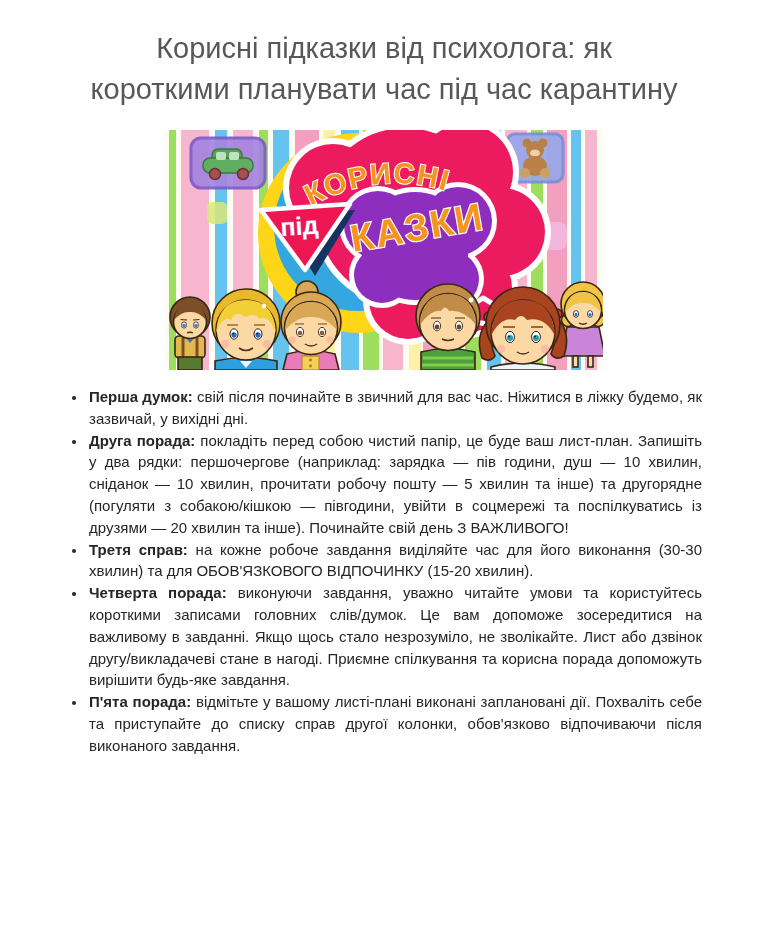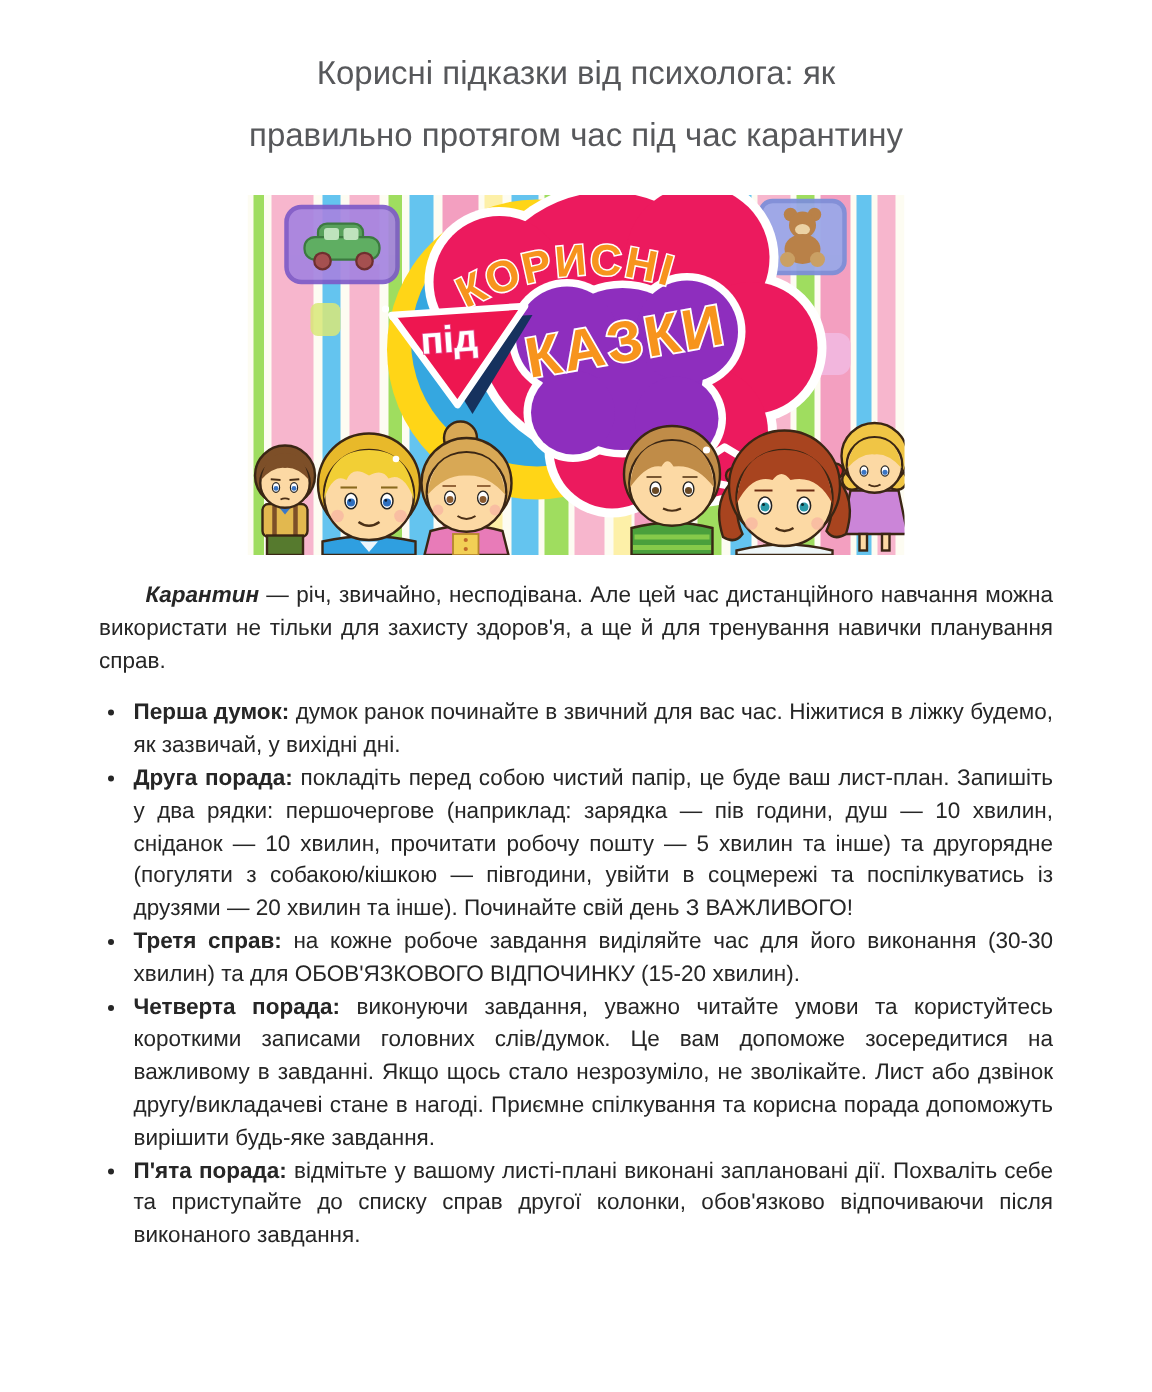--- a/index.html
+++ b/index.html
@@ -3,21 +3,21 @@
 <meta charset="utf-8">
 <style>
   html,body{margin:0;padding:0;background:#ffffff;}
   body{
     width:768px;height:928px;margin:0 auto;overflow:hidden;
     font-family:"Liberation Sans","DejaVu Sans",sans-serif;
     color:#262626;
   }
   .page{padding:0 66px;}
   h1.doc-title{
-    font-size:22px;line-height:41px;font-weight:400;
+    font-size:29px;line-height:41px;font-weight:400;
     color:#57585b;text-align:center;margin:28px 0 20px;
   }
   h1.doc-title span{display:block;}
   .banner-wrap{width:438px;height:240px;margin:0 auto 16px;}
   .banner-wrap svg{display:block;width:438px;height:240px;}
   .body-text{font-size:15px;line-height:21.8px;text-align:justify;color:#262626;}
   p.para{margin:0 0 13px;text-indent:31px;}
   .lead-bi{font-weight:bold;font-style:italic;}
   ul.tips{margin:9px 0 0;padding-left:21px;list-style:disc;}
   ul.tips li{margin:0;padding-left:2px;}
@@ -26,21 +26,21 @@
   
   .ol{stroke:#3a2614;stroke-width:1.6;}
 </style>
 </head>
 <body>
 
 <div class="page">
 
   <h1 class="doc-title">
     <span>Корисні підказки від психолога: як</span>
-    <span>правильно протягом час під час карантину</span>
+    <span>короткими планувати час під час карантину</span>
   </h1>
 
   <div class="banner-wrap">
     <svg viewBox="0 0 438 240" xmlns="http://www.w3.org/2000/svg">
 
       <g>
         <rect x="0" y="0" width="438" height="240" fill="#fdfcf2"></rect>
         <rect x="4" y="0" width="7" height="240" fill="#9fdd5f"></rect>
         <rect x="16" y="0" width="28" height="240" fill="#f7b6cd"></rect>
         <rect x="50" y="0" width="12" height="240" fill="#64c4ef"></rect>
@@ -270,24 +270,23 @@
           <line x1="338" y1="197" x2="350" y2="197" stroke="#6a2a12" stroke-width="1.3"></line>
           <line x1="366" y1="197" x2="378" y2="197" stroke="#6a2a12" stroke-width="1.3"></line>
           <circle cx="336" cy="219" r="4.2" fill="#f5a8a0" opacity="0.55"></circle>
           <circle cx="380" cy="219" r="4.2" fill="#f5a8a0" opacity="0.55"></circle>
           <path d="M352,222 Q358,226 364,222" stroke="#4a2f16" stroke-width="1.5" fill="none"></path>
         </g>
       </g>
     </svg>
   </div>
 
-  <p class="para body-text"><span class="lead-bi">Карантин</span><span> — річ, звичайно, несподівана. Але цей час дистанційного навчання можна використати не тільки для захисту здоров'я, а ще й для тренування навички планування справ.</span></p>
 
 
   <ul class="tips">
-    <li class="body-text"><span class="tip-label">Перша думок:</span><span> думок ранок починайте в звичний для вас час. Ніжитися в ліжку будемо, як зазвичай, у вихідні дні.</span></li>
+    <li class="body-text"><span class="tip-label">Перша думок:</span><span> свій після починайте в звичний для вас час. Ніжитися в ліжку будемо, як зазвичай, у вихідні дні.</span></li>
     <li class="body-text"><span class="tip-label">Друга порада:</span><span> покладіть перед собою чистий папір, це буде ваш лист-план. Запишіть у два рядки: першочергове (наприклад: зарядка — пів години, душ — 10 хвилин, сніданок — 10 хвилин, прочитати робочу пошту — 5 хвилин та інше) та другорядне (погуляти з собакою/кішкою — півгодини, увійти в соцмережі та поспілкуватись із друзями — 20 хвилин та інше). Починайте свій день З ВАЖЛИВОГО!</span></li>
     <li class="body-text"><span class="tip-label">Третя справ:</span><span> на кожне робоче завдання виділяйте час для його виконання (30-30 хвилин) та для ОБОВ'ЯЗКОВОГО ВІДПОЧИНКУ (15-20 хвилин).</span></li>
     <li class="body-text"><span class="tip-label">Четверта порада:</span><span> виконуючи завдання, уважно читайте умови та користуйтесь короткими записами головних слів/думок. Це вам допоможе зосередитися на важливому в завданні. Якщо щось стало незрозуміло, не зволікайте. Лист або дзвінок другу/викладачеві стане в нагоді. Приємне спілкування та корисна порада допоможуть вирішити будь-яке завдання.</span></li>
     <li class="body-text"><span class="tip-label">П'ята порада:</span><span> відмітьте у вашому листі-плані виконані заплановані дії. Похваліть себе та приступайте до списку справ другої колонки, обов'язково відпочиваючи після виконаного завдання.</span></li>
   </ul>
 
 </div>
 
 </body></html>

